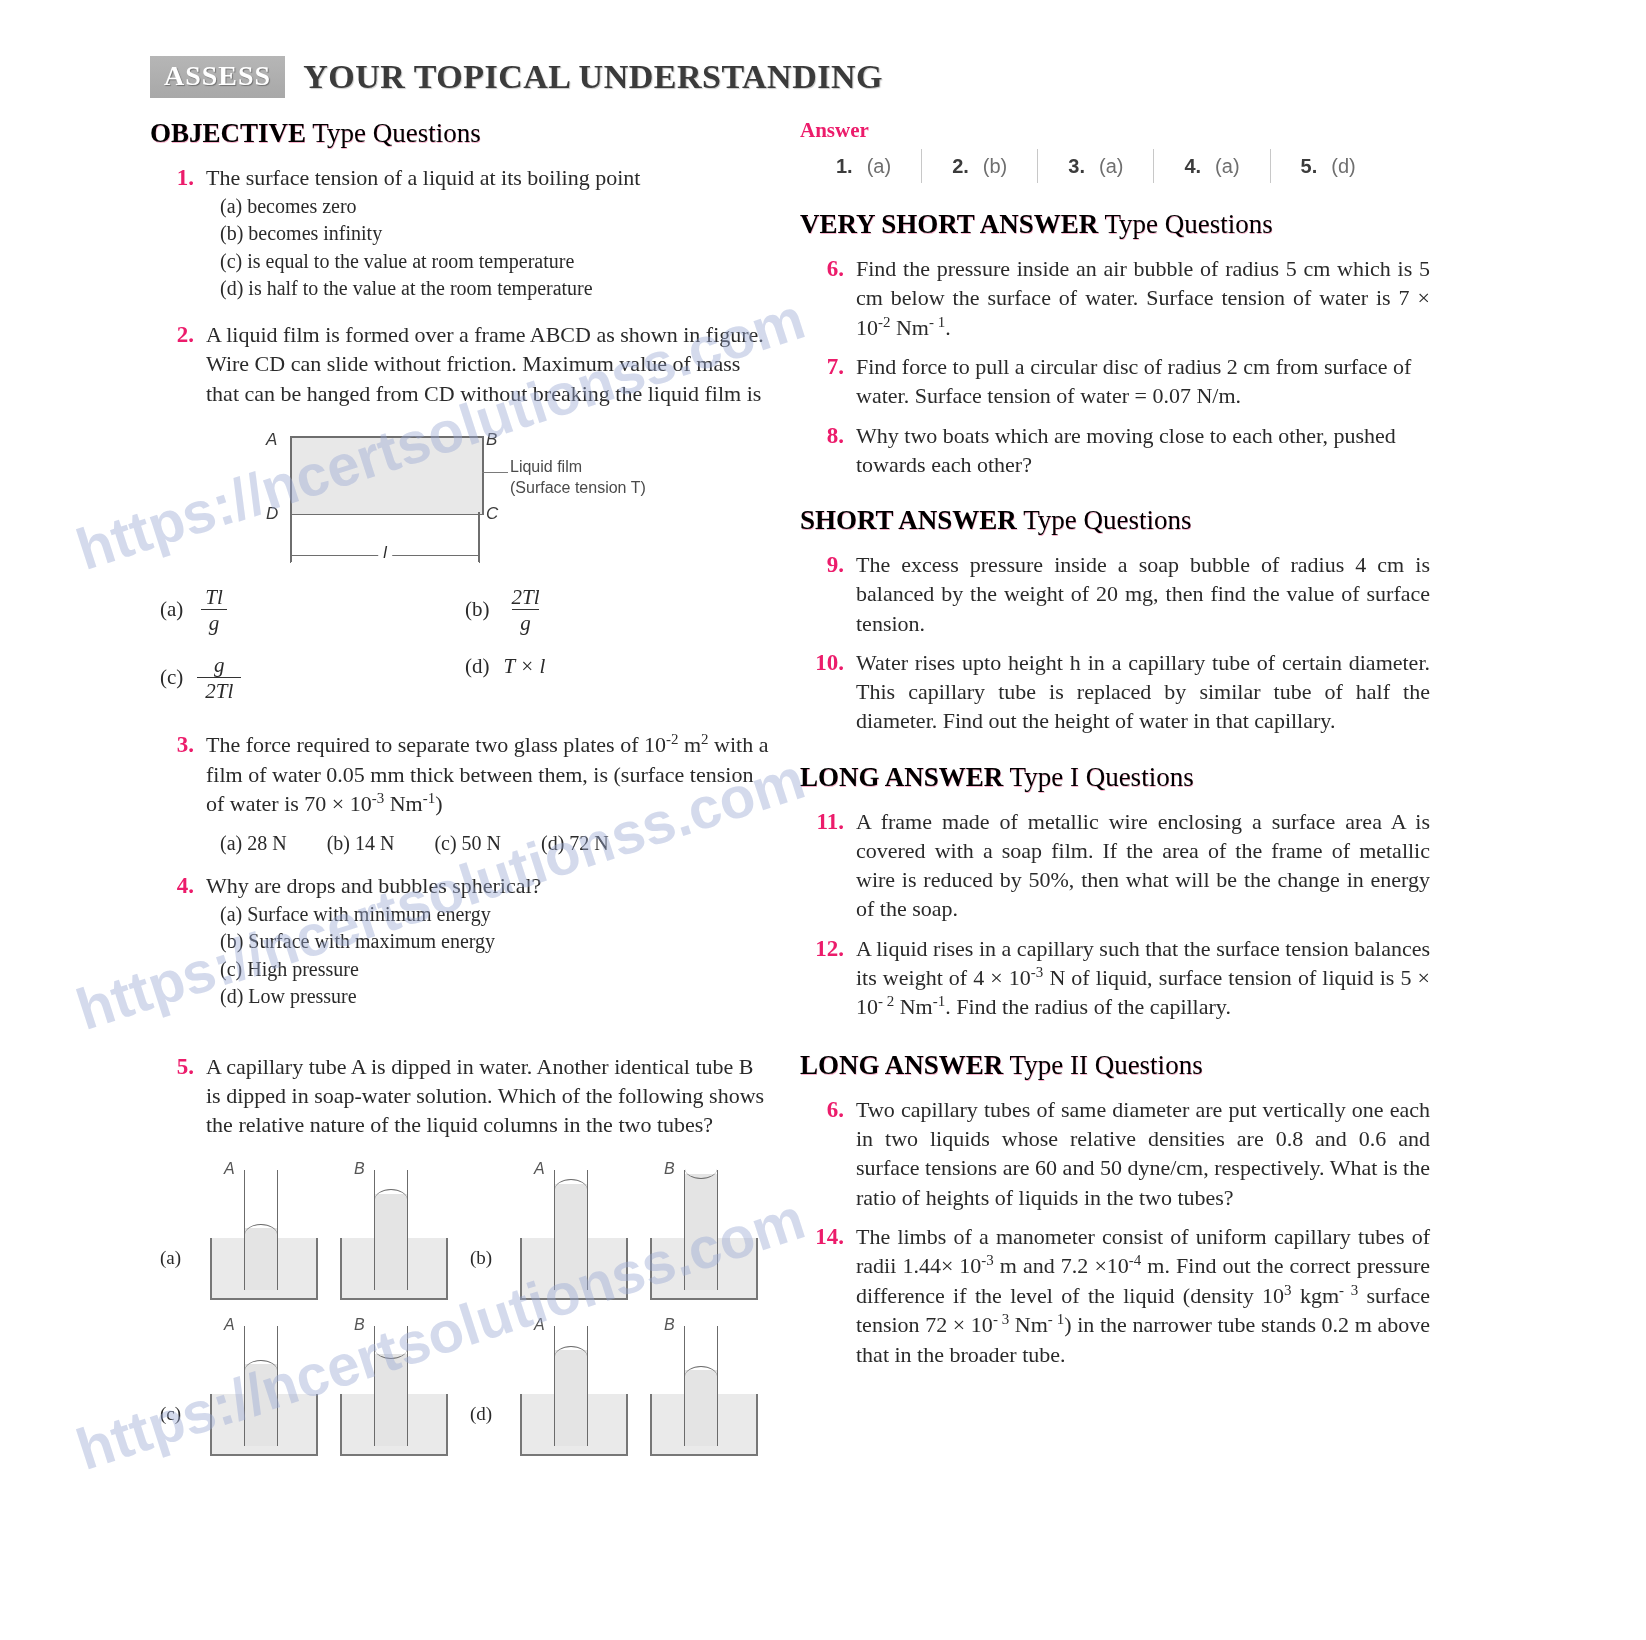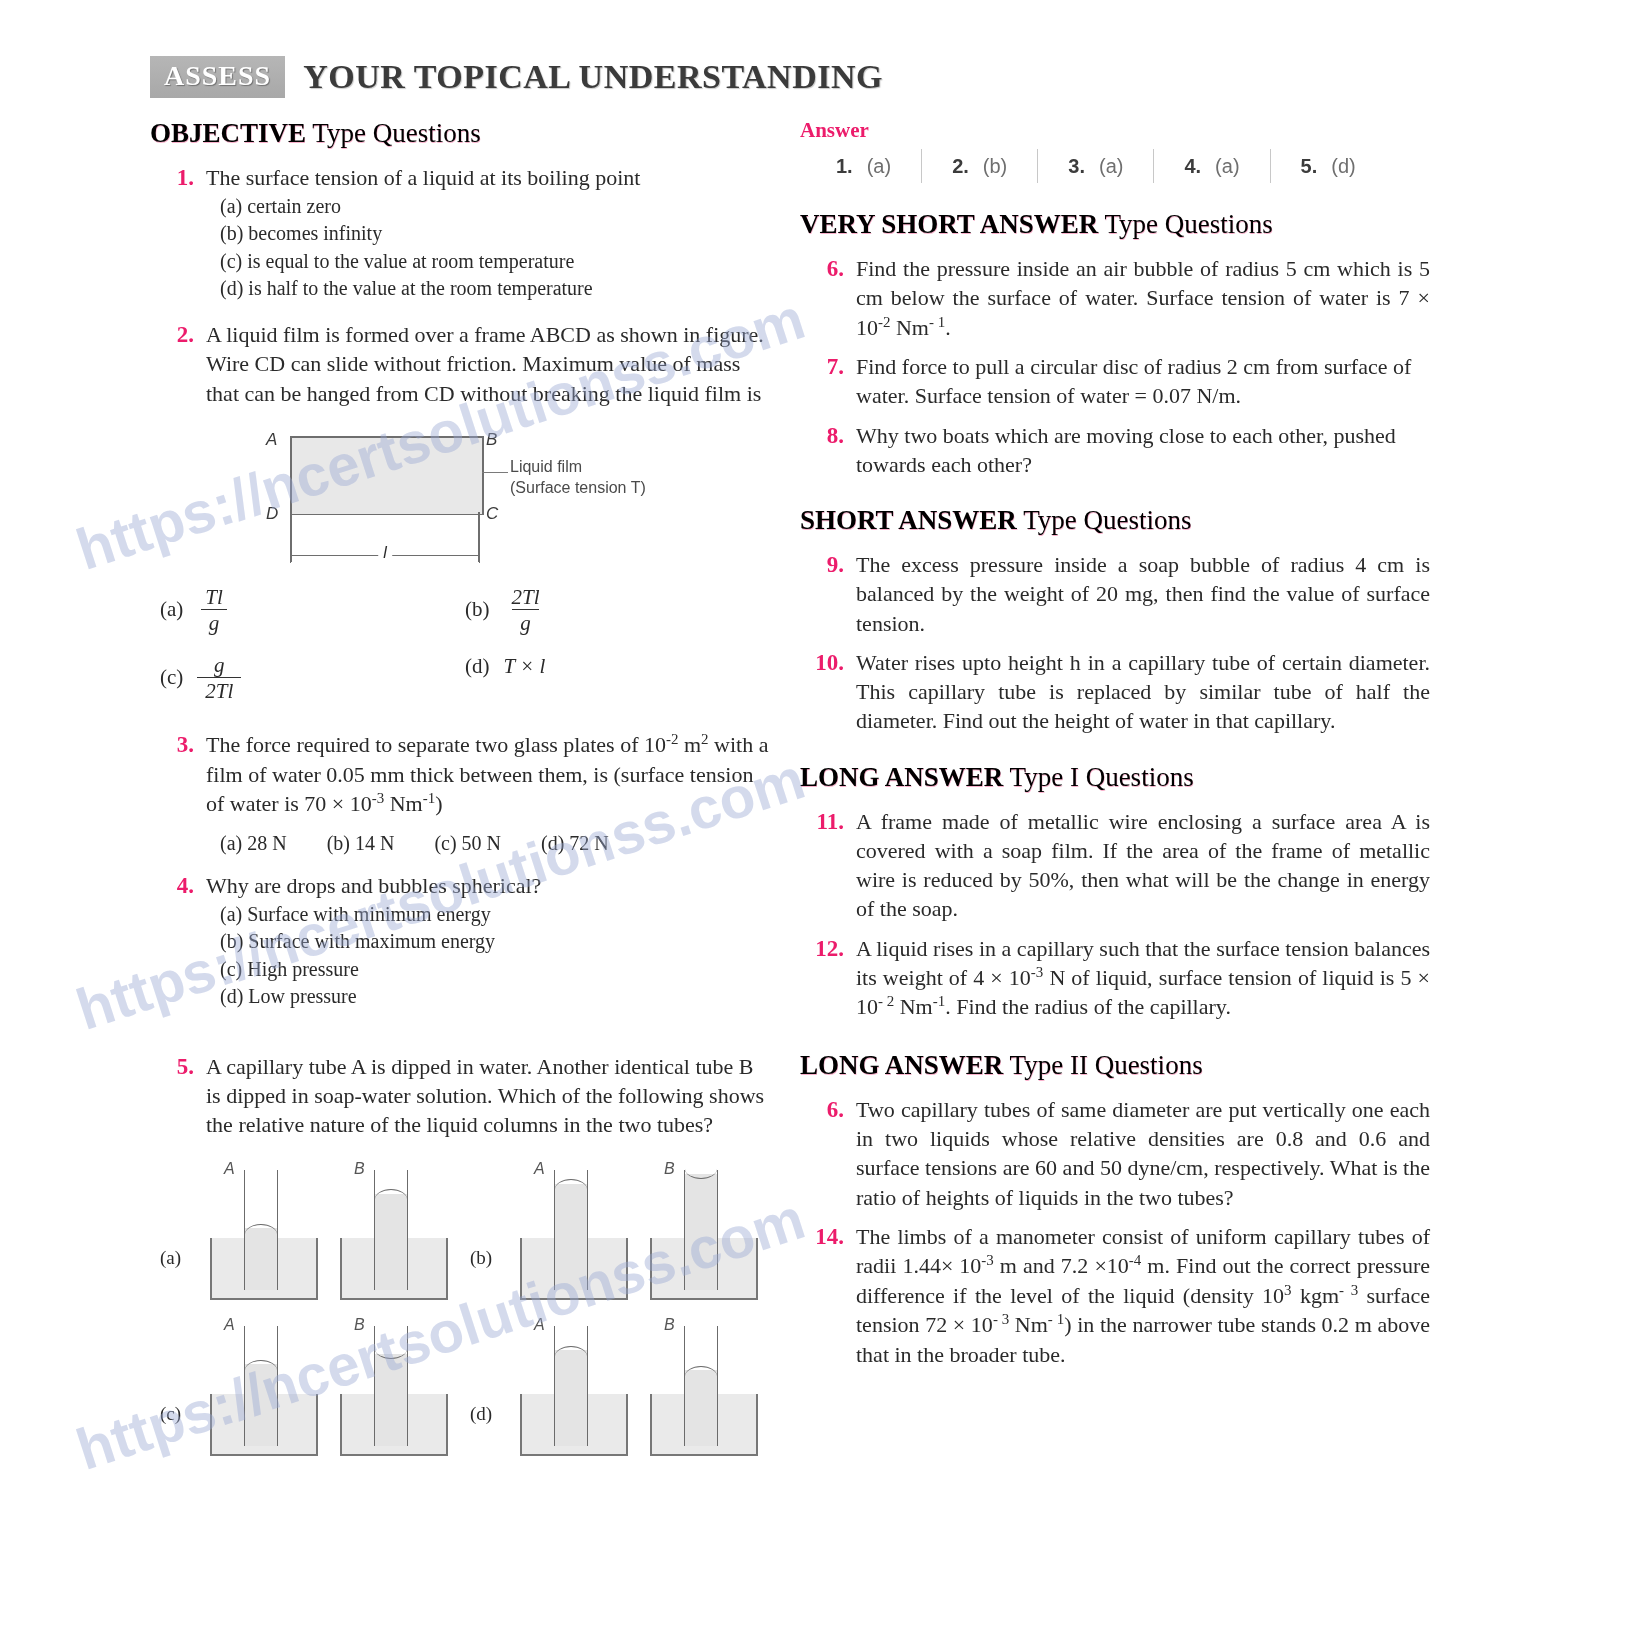--- a/index.html
+++ b/index.html
@@ -124,21 +124,21 @@
 
     <div class="sec-head">
       <span>OBJECTIVE</span><span class="light"> Type Questions</span>
     </div>
 
     <div class="q">
       <div class="qnum">1.</div>
       <div class="qbody">
         <div>The surface tension of a liquid at its boiling point</div>
         <div class="opts">
-          <div class="opt">(a)  certain zero</div>
+          <div class="opt">(a)  becomes zero</div>
           <div class="opt">(b)  becomes infinity</div>
           <div class="opt">(c)  is equal to the value at room temperature</div>
           <div class="opt">(d)  is half to the value at the room temperature</div>
         </div>
       </div>
     </div>
 
     <div class="q" style="margin-top:18px;">
       <div class="qnum">2.</div>
       <div class="qbody">

